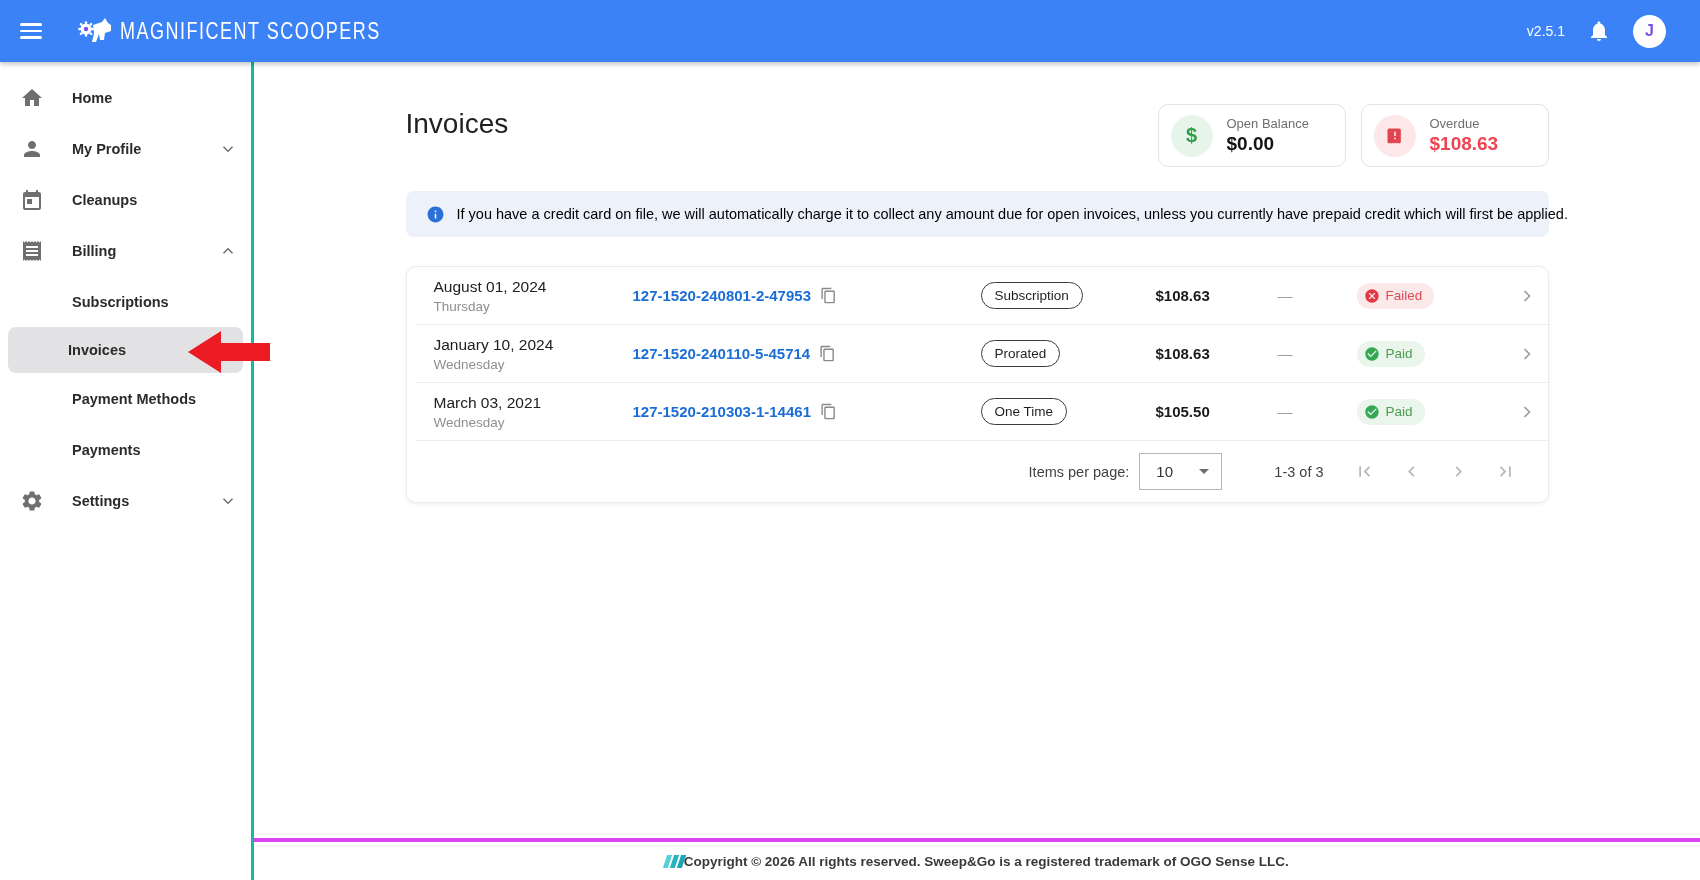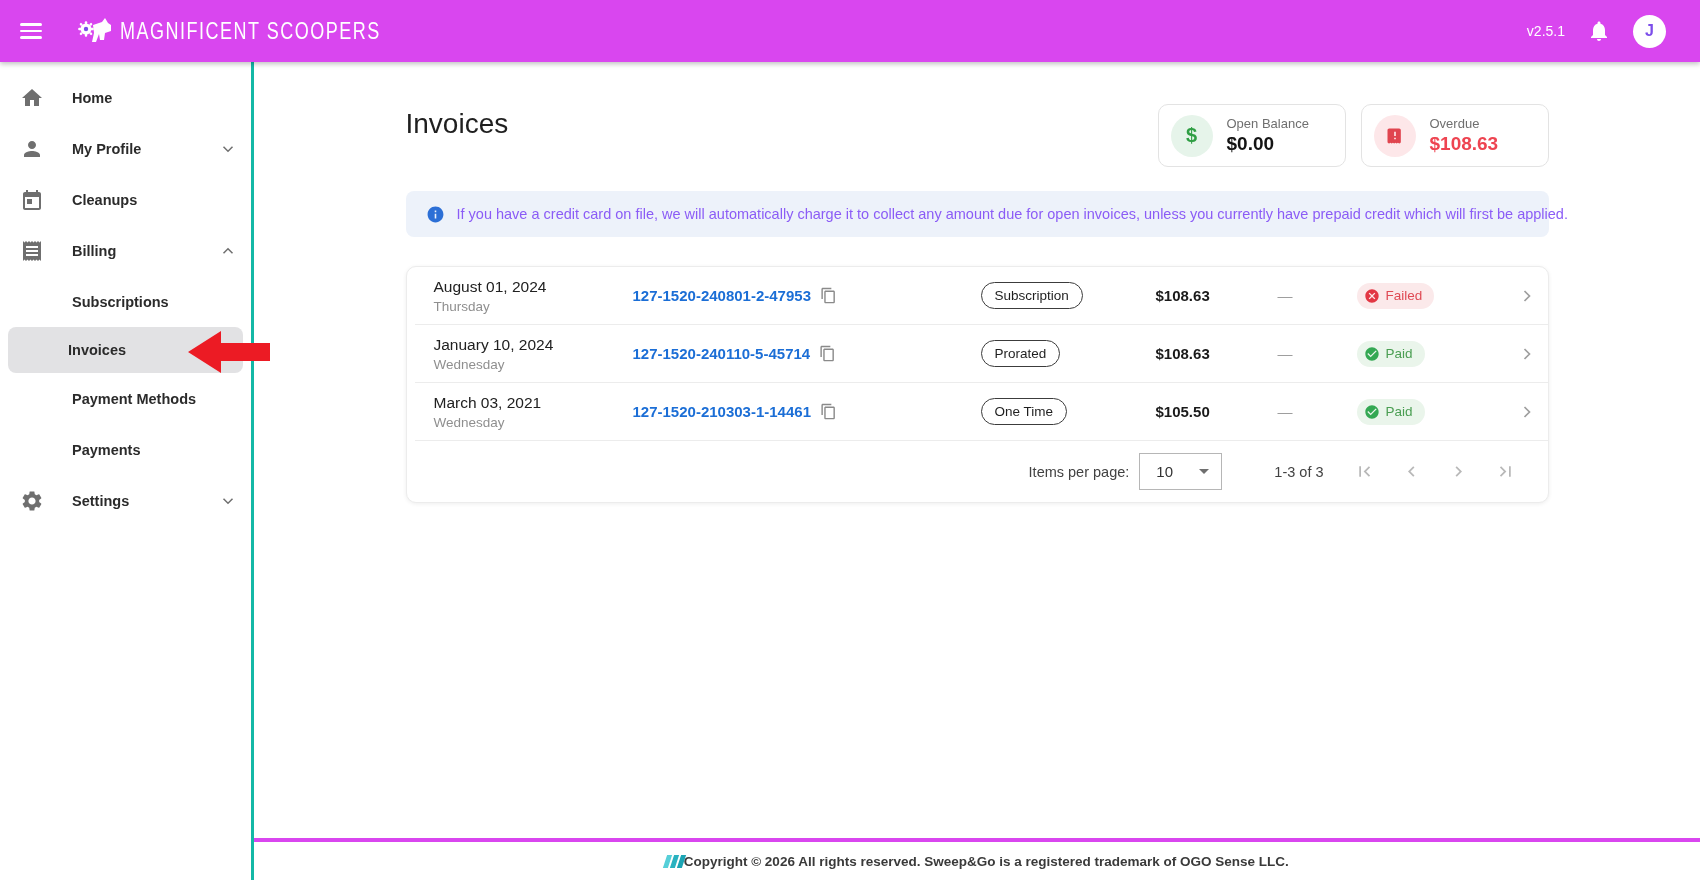--- a/index.html
+++ b/index.html
@@ -1,21 +1,21 @@
 <!DOCTYPE html>
 <html><head>
 <meta charset="utf-8">
 <style>
   * { margin:0; padding:0; box-sizing:border-box; }
   html,body { width:1700px; height:880px; overflow:hidden; background:#fff;
     font-family:"Liberation Sans","DejaVu Sans",sans-serif; }
   .app { position:relative; width:1700px; height:880px; display:flex; flex-direction:column; }
 
   
-  .topbar { height:62px; background:#d946ef; display:flex; align-items:center;
+  .topbar { height:62px; background:#3b82f6; display:flex; align-items:center;
     padding:0 34px 0 18px; flex:0 0 auto; box-shadow:0 2px 5px rgba(0,0,0,.25); position:relative; z-index:5; }
   .hamburger { width:30px; height:30px; display:flex; flex-direction:column; justify-content:center; gap:4px; cursor:pointer; }
   .hamburger span { display:block; width:22px; height:2.5px; background:#fff; border-radius:2px; margin-left:2px; }
   .brand { display:flex; align-items:center; margin-left:30px; gap:8px; }
   .brand svg { display:block; }
   .brand-name { color:#fff; font-size:18px; letter-spacing:1.5px; font-weight:400;
     transform:scaleY(1.35); transform-origin:left center; text-transform:uppercase; }
   .topbar-right { margin-left:auto; display:flex; align-items:center; gap:22px; }
   .version { color:#fff; font-size:14px; }
   .bell { width:24px; height:24px; cursor:pointer; }
@@ -45,21 +45,21 @@
   .stat-ic.green { background:#e6f4ea; color:#2f9e44; font-size:20px; font-weight:700; }
   .stat-ic.red { background:#fde7e9; color:#e0454f; }
   .stat-label { font-size:13px; color:#6f6f6f; }
   .stat-value { font-size:19px; font-weight:700; color:#141414; margin-top:2px; }
   .stat-value.red { color:#ee4451; }
 
   
   .notice { margin-top:24px; background:#edf2fa; border-radius:8px; height:46px;
     display:flex; align-items:center; padding:0 20px; gap:12px; }
   .notice svg { flex:0 0 auto; color:#2c6fd6; }
-  .notice-text { font-size:14.5px; color:#8b5cf6; white-space:nowrap; }
+  .notice-text { font-size:14.5px; color:#000000; white-space:nowrap; }
 
   
   .panel { margin-top:29px; border:1px solid #ececec; border-radius:10px;
     box-shadow:0 1px 4px rgba(0,0,0,.07); overflow:hidden; background:#fff; }
   .t-grid { display:grid; grid-template-columns:199px 348px 175px 122px 79px 160px 1fr;
     align-items:center; padding:0 19px; }
   .t-head { height:53px; background:#fafafa; border-bottom:1px solid #ececec; }
   .t-head .th { font-size:13px; font-weight:700; color:#5f5f5f; letter-spacing:.6px; }
   .t-row { height:58px; border-bottom:1px solid #ececec;margin-left:8px; }
   .d-main { font-size:15.5px; color:#212121; }

